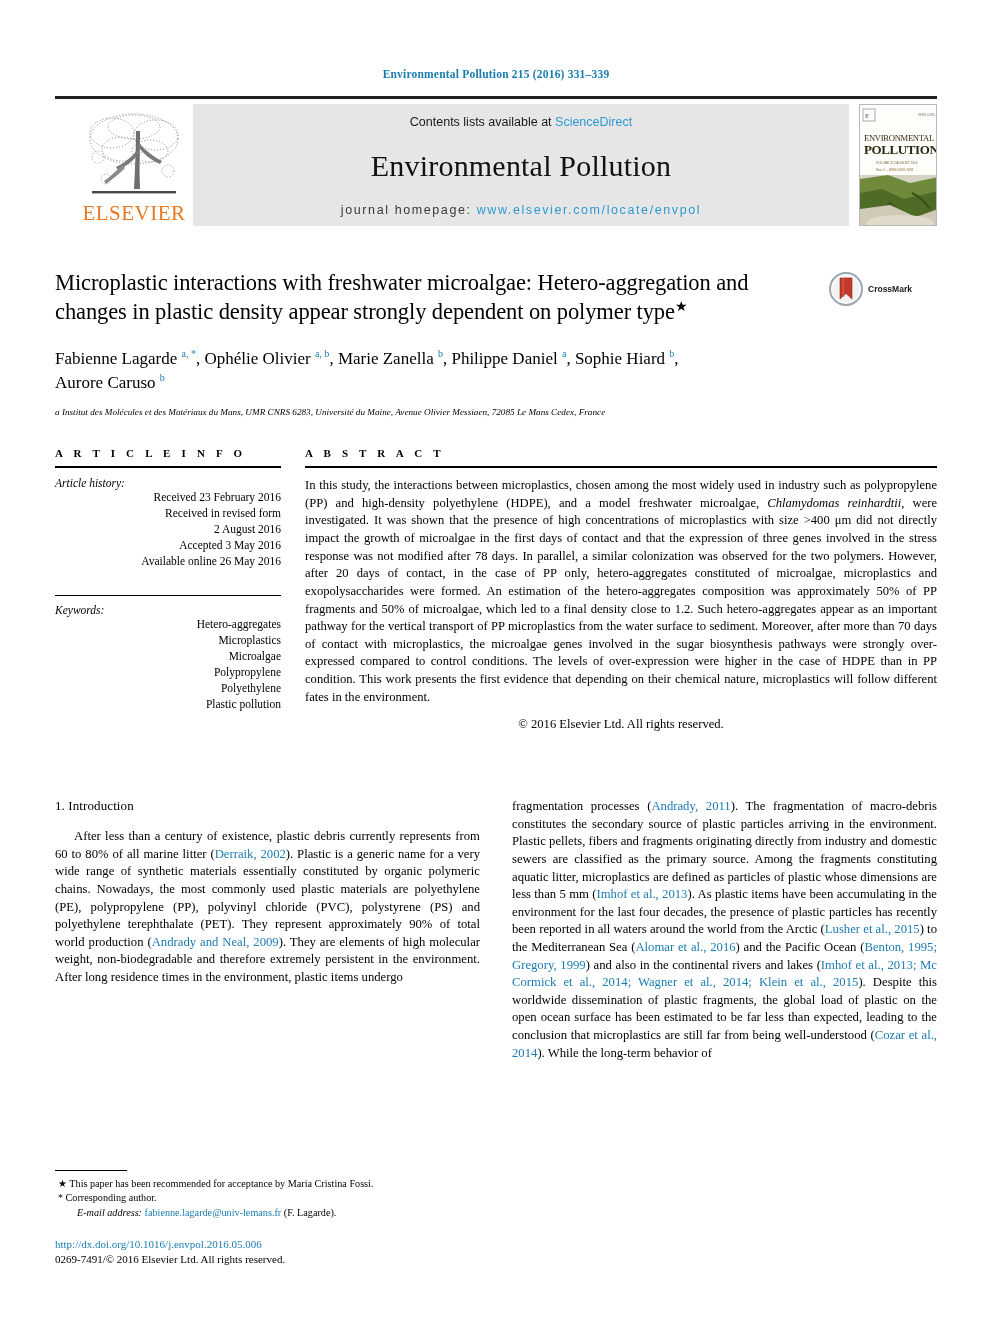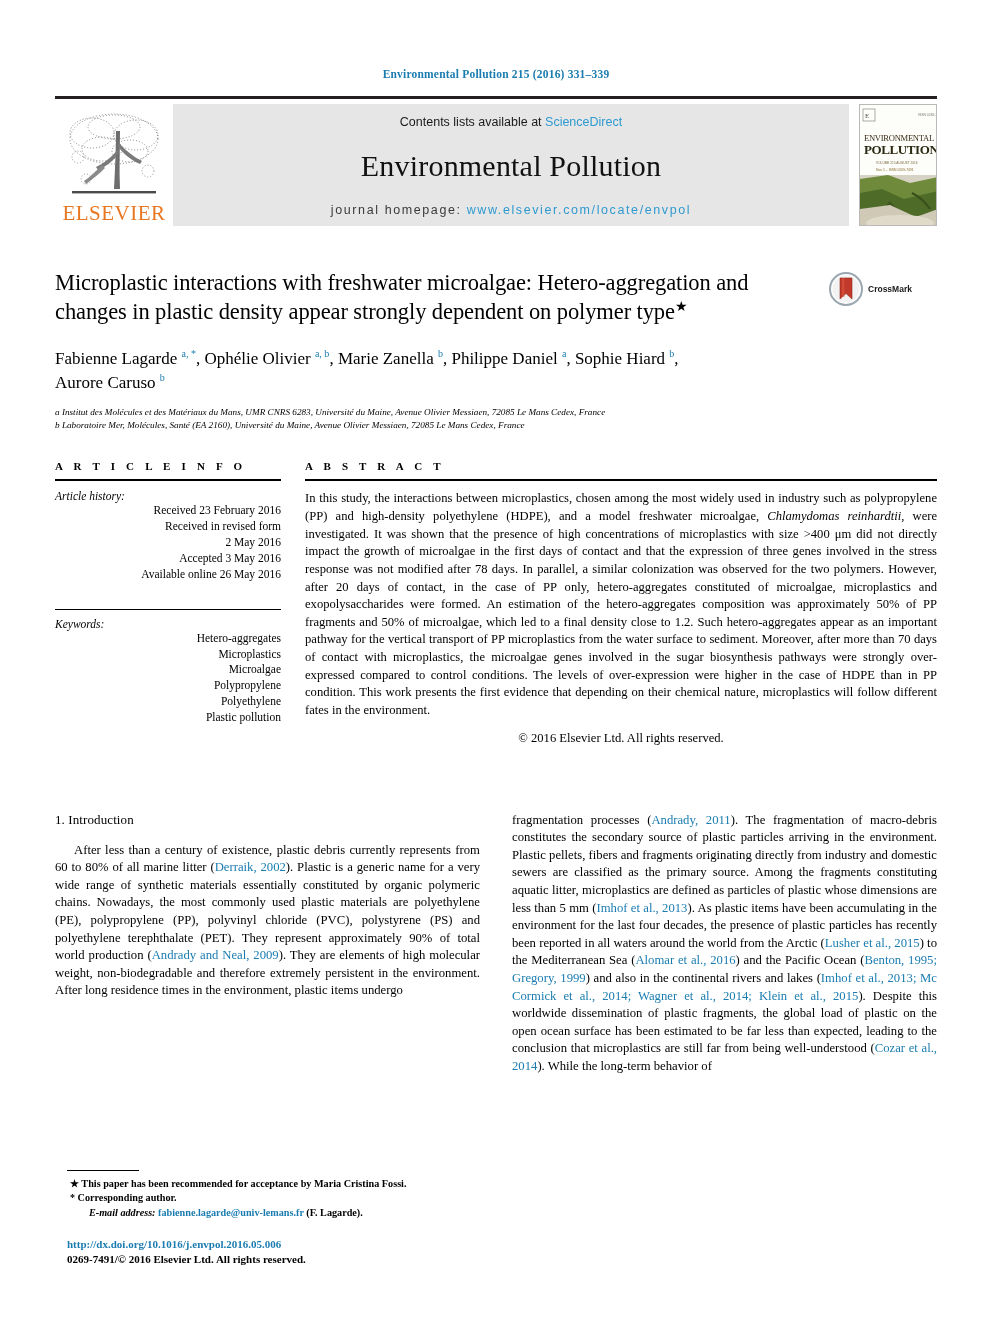--- a/index.html
+++ b/index.html
@@ -36,20 +36,21 @@
   }
   .els-logo {
     width: 118px;
     flex: 0 0 118px;
     display: flex;
     flex-direction: column;
     align-items: center;
     justify-content: flex-end;
     padding-bottom: 2px;
     background: #fff;
+    margin-left: 20px;
   }
   .els-tree { width: 104px; height: 96px; }
   .els-word {
     color: #e87722;
     font-family: "Liberation Serif", serif;
     font-size: 21px;
     letter-spacing: 0.5px;
     line-height: 1;
     margin-top: -2px;
   }
@@ -177,24 +178,23 @@
     margin: 0;
     text-indent: 19px;
     hyphens: auto;
   }
   p.body-p.cont { text-indent: 0; }
   a.ref, .ref { color: #1a7cb0; text-decoration: none; }
 
   
   .footnotes {
     position: absolute;
-    left: 67px;
+    left: 55px;
     bottom: 56px;
     width: 430px;
-    font-weight: bold;
   }
   .fn-rule { border-top: 1px solid #000; width: 72px; margin-bottom: 6px; }
   .fn-line {
     font-size: 10.2px;
     line-height: 1.42;
     padding-left: 14px;
     text-indent: -11px;
   }
   .fn-line .mk { font-size: 10px; }
   .fn-email { padding-left: 22px; text-indent: 0; font-size: 10.2px; line-height: 1.42; }
@@ -285,31 +285,30 @@
         </svg>
         <span class="cm-label">CrossMark</span>
       </div>
     </div>
 
     <div class="authors">
       Fabienne Lagarde <sup>a, *</sup>, Ophélie Olivier <sup>a, b</sup>, Marie Zanella <sup>b</sup>, Philippe Daniel <sup>a</sup>, Sophie Hiard <sup>b</sup>,<br>Aurore Caruso <sup>b</sup>
     </div>
 
     <div class="affil"><span>a Institut des Molécules et des Matériaux du Mans, UMR CNRS 6283, Université du Maine, Avenue Olivier Messiaen, 72085 Le Mans Cedex, France</span></div>
-    <div class="affil" style="margin-top:0"><span>b Laboratoire Mer, Molécules, Santé (EA 2160), Université du Maine, Avenue Olivier Messiaen, 72085 Le Mans Cedex, France</span></div>
 
     <div class="info-abstract">
 
       <div class="info-col">
         <div class="sechead">A R T I C L E   I N F O</div>
         <div class="hr-med"></div>
         <div class="subhead">Article history:</div>
         <div class="info-line">Received 23 February 2016</div>
         <div class="info-line">Received in revised form</div>
-        <div class="info-line">2 May 2016</div>
+        <div class="info-line">2 August 2016</div>
         <div class="info-line">Accepted 3 May 2016</div>
         <div class="info-line">Available online 26 May 2016</div>
 
         <div class="kw-block">
           <div class="hr-thin"></div>
           <div class="subhead">Keywords:</div>
           <div class="info-line">Hetero-aggregates</div>
           <div class="info-line">Microplastics</div>
           <div class="info-line">Microalgae</div>
           <div class="info-line">Polypropylene</div>

